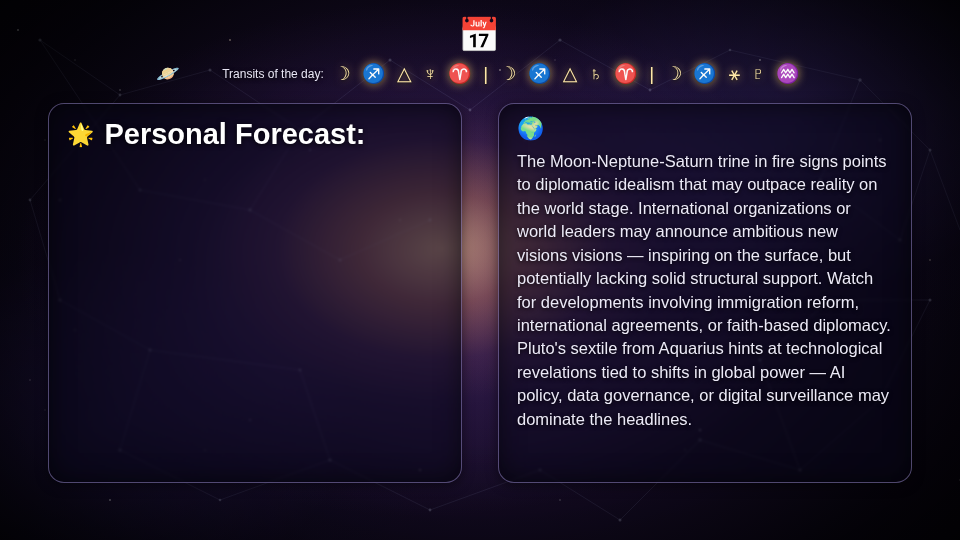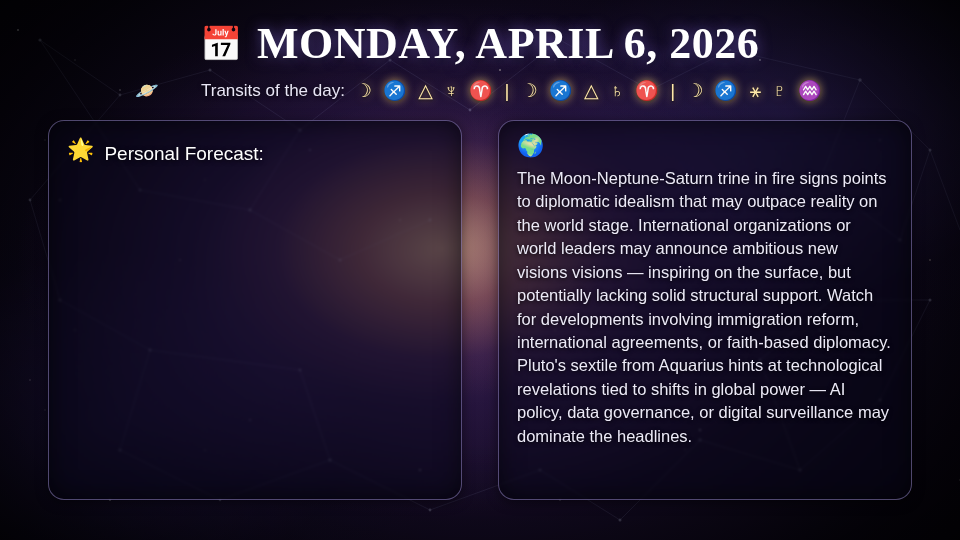--- a/index.html
+++ b/index.html
@@ -115,21 +115,21 @@
     align-items: center;
     justify-content: center;
     gap: 10px;
     margin-top: 10px;
   }
   .transits-icon {
     font-size: 19px;
     line-height: 1;
   }
   .transits-label {
-    font-size: 17px;
+    font-size: 12px;
     color: #e8e6f5;
     text-shadow: 0 1px 4px rgba(0,0,0,0.9);
     margin-left: 32px;
   }
   .transits-glyphs {
     font-size: 19px;
     color: #ffe9a8;
     letter-spacing: 3px;
     text-shadow: 0 0 10px rgba(255,210,120,0.7), 0 1px 3px rgba(0,0,0,0.9);
   }
@@ -159,25 +159,24 @@
     display: flex;
     align-items: center;
     gap: 10px;
     margin-bottom: 10px;
   }
   .card-icon {
     font-size: 22px;
     line-height: 1;
   }
   .card-title {
-    font-size: 19px;
+    font-size: 29px;
     color: #ffffff;
-    font-weight: 400;
+    font-weight: 700;
     text-shadow: 0 1px 5px rgba(0,0,0,0.9);
-    margin-top: 8px;
   }
   .card-body p {
     margin: 0 0 14px 0;
     font-size: 16.5px;
     line-height: 1.42;
     color: #eceaf7;
     text-shadow: 0 1px 4px rgba(0,0,0,0.95);
   }
   .card-body p:last-child { margin-bottom: 0; }
 </style>
@@ -238,21 +237,20 @@
         <circle cx="30" cy="200" r="1.4"></circle>
     </g>
   </svg>
 
   <div class="vignette"></div>
 
   <div class="content">
     <div class="header">
       <div class="title-row">
         <span class="title-icon">📅</span>
-        <span class="title-text">MONDAY, APRIL 6, 2026</span>
       </div>
       <div class="transits-row">
         <span class="transits-icon">🪐</span>
         <span class="transits-label">Transits of the day:</span>
         <span class="transits-glyphs">☽ ♐ △ ♆ ♈ | ☽ ♐ △ ♄ ♈ | ☽ ♐ ⚹ ♇ ♒</span>
       </div>
     </div>
 
     <div class="cards">
 

